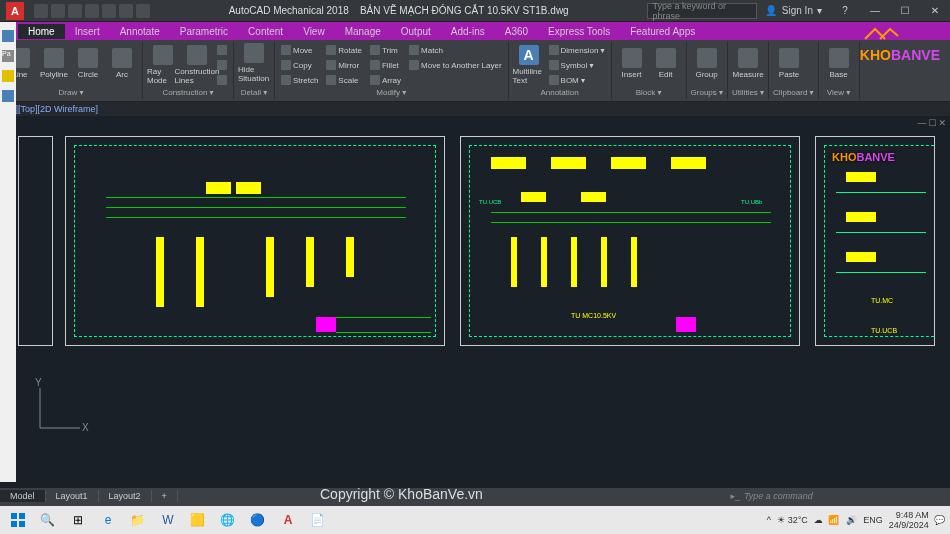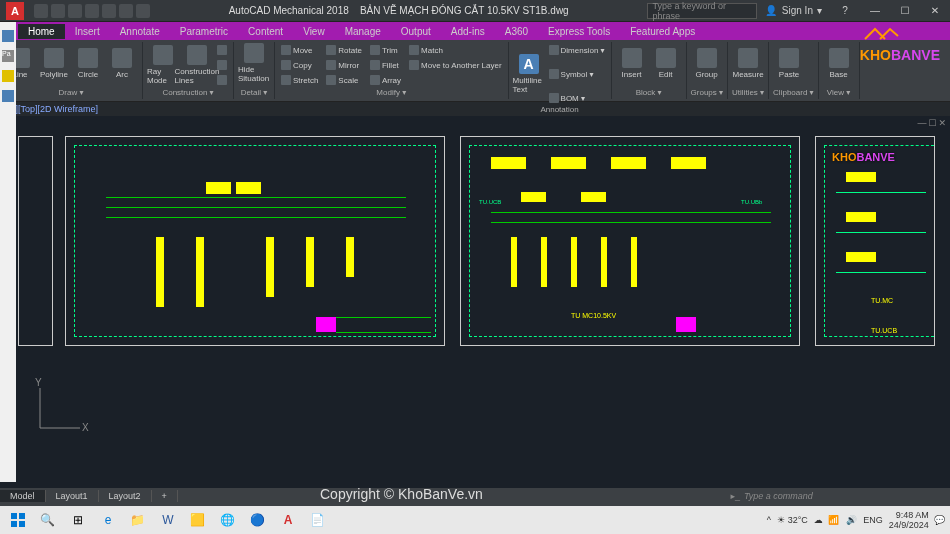--- a/index.html
+++ b/index.html
@@ -227,21 +227,21 @@
     <div class="panel-label">Modify ▾</div>
   </div>
 
 
   <div class="ribbon-panel">
     <div class="panel-row">
       <div class="big-btn">
           <div class="ico" style="background:#4a7fb5;display:flex;align-items:center;justify-content:center;color:#fff;font-size:14px;font-weight:bold">A</div>
           <span>Multiline Text</span>
         </div>
-      <div style="display:flex;flex-direction:column;gap:10px">
+      <div style="display:flex;flex-direction:column;gap:1px">
         <div class="sm-btn">
             <div class="ico"></div>
             <span>Dimension ▾</span>
           </div>
         <div class="sm-btn">
             <div class="ico"></div>
             <span>Symbol ▾</span>
           </div>
         <div class="sm-btn">
             <div class="ico"></div>

